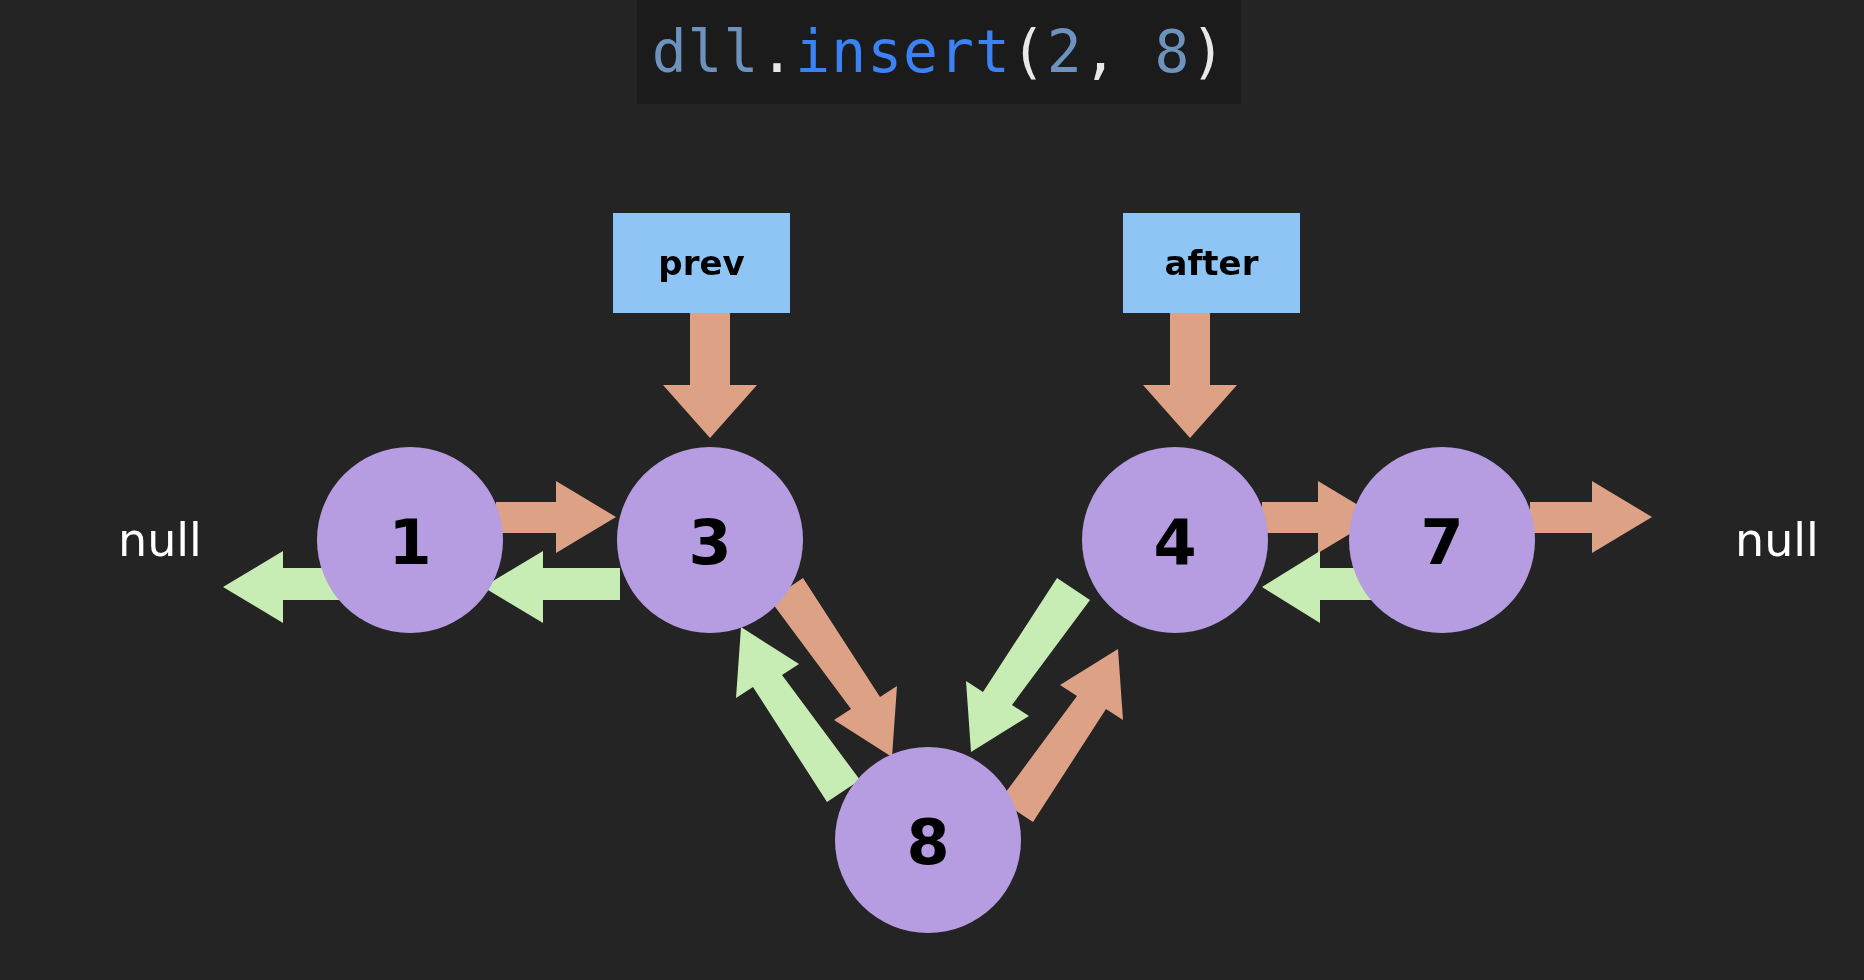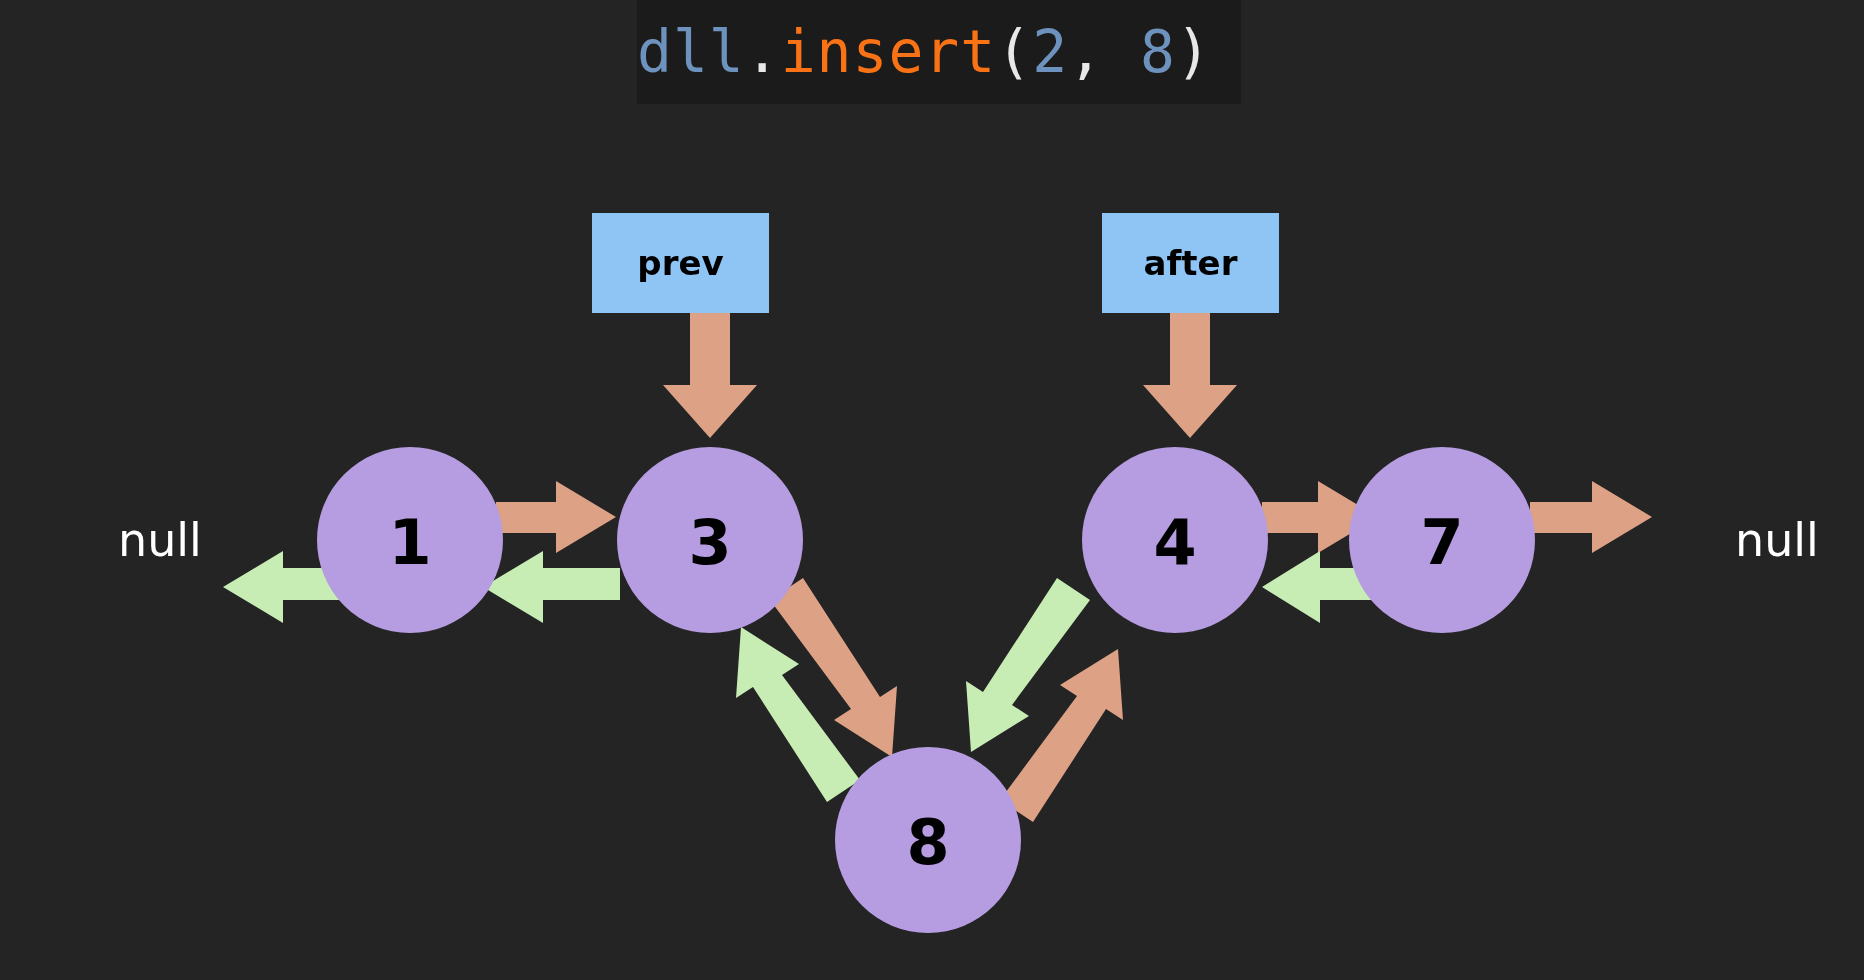--- a/index.html
+++ b/index.html
@@ -24,30 +24,30 @@
   
   #title-banner {
     position: absolute;
     left: 637px;
     top: 0px;
     width: 604px;
     height: 104px;
     background: #1b1b1b;
     display: flex;
     align-items: center;
-    justify-content: flex-start;
+    justify-content: center;
     white-space: pre;
     font-family: "DejaVu Sans Mono", monospace;
     font-size: 58px;
     line-height: 1;
     letter-spacing: 1px;
   }
   .tok-obj  { color: #6d92bd; }
   .tok-dot  { color: #e8e8e8; }
-  .tok-fn   { color: #f97316; }
+  .tok-fn   { color: #3b82f6; }
   .tok-paren{ color: #e8e8e8; }
   .tok-num  { color: #6d92bd; }
 
   
   #diagram {
     position: absolute;
     left: 0;
     top: 0;
     width: 1864px;
     height: 980px;
@@ -57,20 +57,21 @@
   .ptr-box {
     position: absolute;
     background: #8ec5f5;
     display: flex;
     align-items: center;
     justify-content: center;
     color: #000000;
     font-weight: bold;
     font-size: 34px;
     font-family: "DejaVu Sans", sans-serif;
+    margin-left: 21px;
   }
   #ptr-prev  { left: 592px; top: 213px; width: 177px; height: 100px; }
   #ptr-after { left: 1102px; top: 213px; width: 177px; height: 100px; }
 
   
   .null-label {
     position: absolute;
     color: #ffffff;
     font-weight: normal;
     font-size: 46px;

